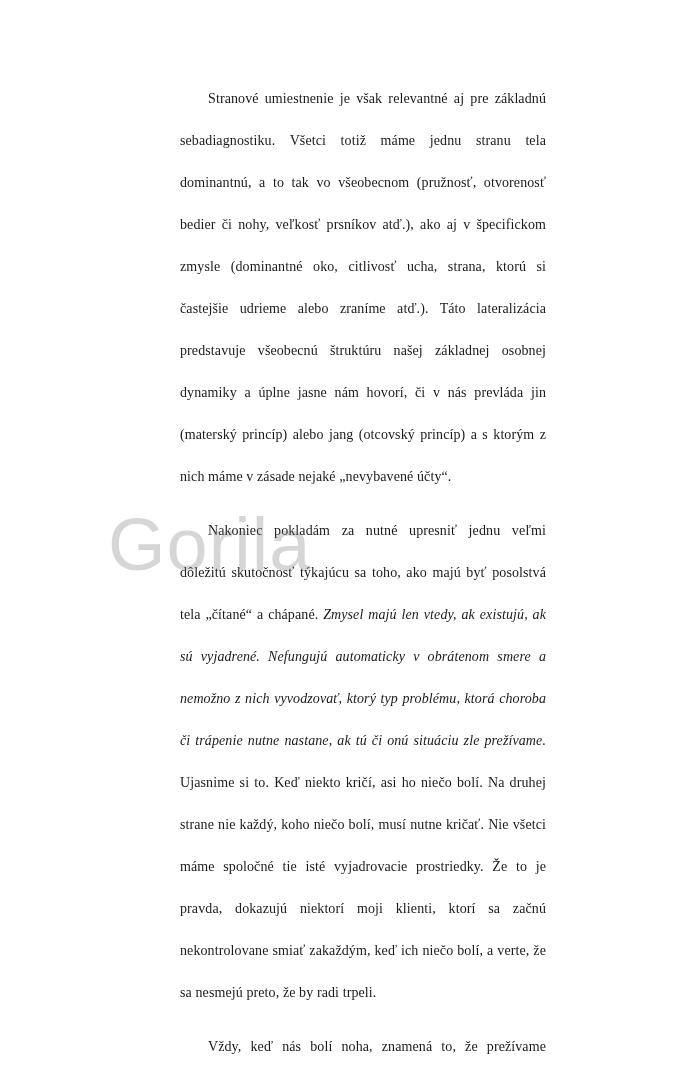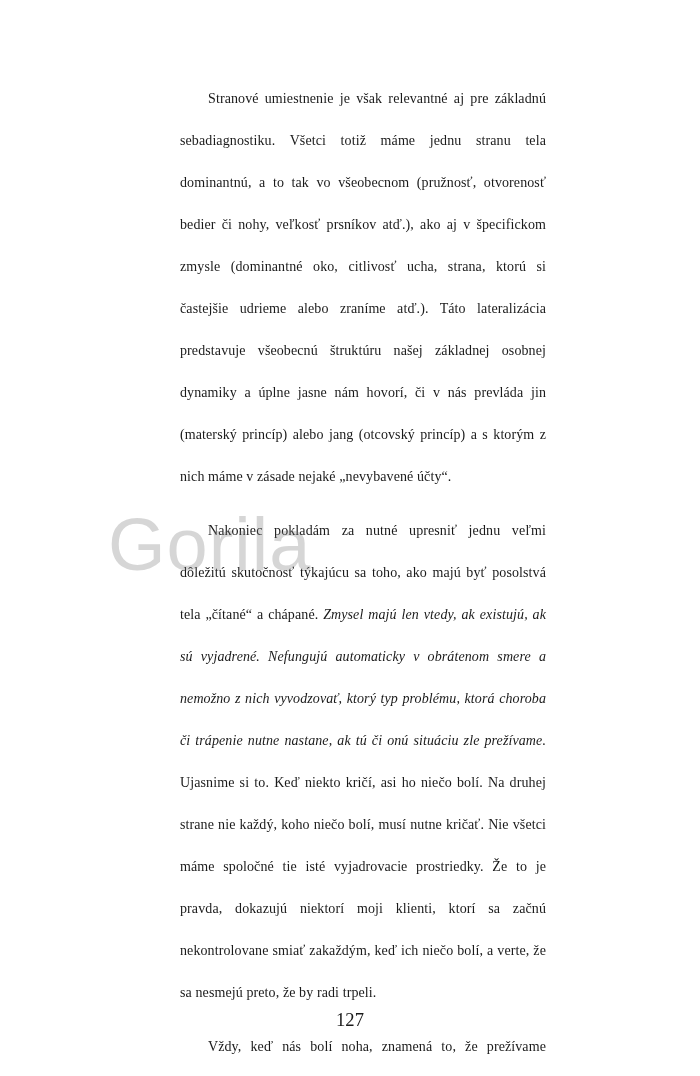--- a/index.html
+++ b/index.html
@@ -78,15 +78,14 @@
     <p class="para"><span>Stranové umiestnenie je však relevantné aj pre základnú sebadiagnostiku. Všetci totiž máme jednu stranu tela dominantnú, a to tak vo všeobecnom (pružnosť, otvorenosť bedier či nohy, veľkosť prsníkov atď.), ako aj v špecifickom zmysle (dominantné oko, citlivosť ucha, strana, ktorú si častejšie udrieme alebo zraníme atď.). Táto lateralizácia predstavuje všeobecnú štruktúru našej základnej osobnej dynamiky a úplne jasne nám hovorí, či v nás prevláda jin (materský princíp) alebo jang (otcovský princíp) a s ktorým z nich máme v zásade nejaké „nevybavené účty“.</span></p>
 
     <p class="para"><span>Nakoniec pokladám za nutné upresniť jednu veľmi dôležitú skutočnosť týkajúcu sa toho, ako majú byť posolstvá tela „čítané“ a chápané. </span><span class="italic">Zmysel majú len vtedy, ak existujú, ak sú vyjadrené. Nefungujú automaticky v obrátenom smere a nemožno z nich vyvodzovať, ktorý typ problému, ktorá choroba či trápenie nutne nastane, ak tú či onú situáciu zle prežívame. </span><span>Ujasnime si to. Keď niekto kričí, asi ho niečo bolí. Na druhej strane nie každý, koho niečo bolí, musí nutne kričať. Nie všetci máme spoločné tie isté vyjadrovacie prostriedky. Že to je pravda, dokazujú niektorí moji klienti, ktorí sa začnú nekontrolovane smiať zakaždým, keď ich niečo bolí, a verte, že sa nesmejú preto, že by radi trpeli.</span></p>
 
     <p class="para"><span>Vždy, keď nás bolí noha, znamená to, že prežívame napätie v nejakom vzťahu. To však nutne neznamená, že zakaždým, keď budeme zažívať napätie vo vzťahu, nás bude bolieť noha. Vždy si môžeme zvoliť iný prostriedok alebo iné miesto vyjadrenia, alebo takýto signál radšej celkom umlčíme.</span></p>
 
   </div>
 
   <div class="watermark">Gorila</div>
 
-  <div class="page-number">127</div>
 
 </div>
 
 </body></html>

